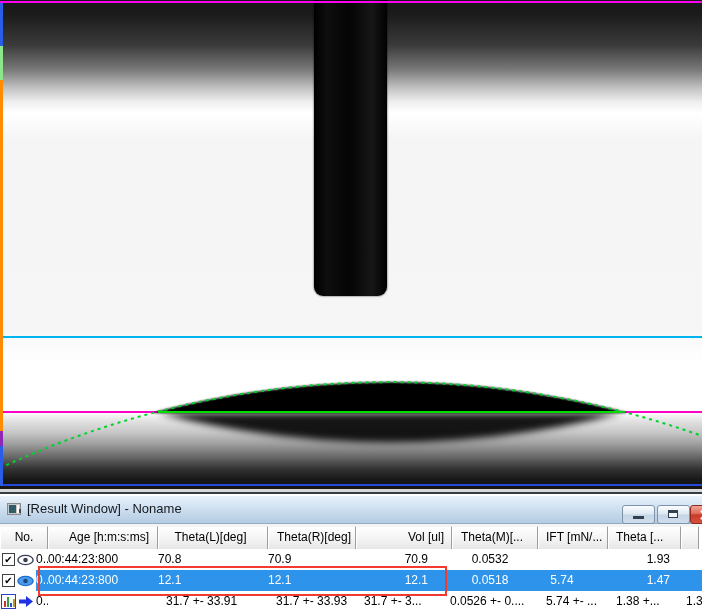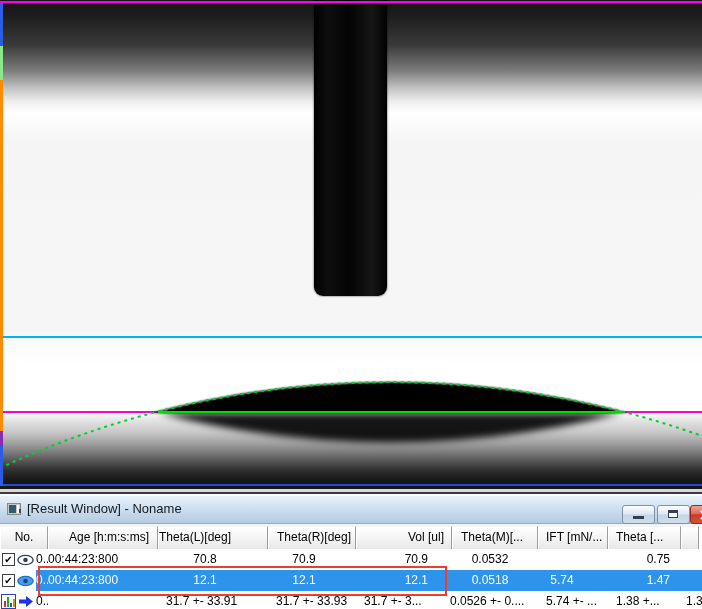--- a/index.html
+++ b/index.html
@@ -85,40 +85,40 @@
     border-bottom:1px solid #9a9a9a;background:#3b82f6;
   }
   .hcell{
     box-sizing:border-box;height:23px;line-height:21px;font-size:12px;color:#000;
     background:linear-gradient(180deg,#ffffff 0%,#f3f3f3 55%,#e7e7e7 100%);
     border-right:1px solid #9d9d9d;border-left:1px solid #fff;border-top:1px solid #f5f5f5;
     overflow:hidden;white-space:nowrap;
   }
   .h0{width:48px;text-align:center;}
   .h1{width:110px;text-align:right;padding-right:8px;}
-  .h2{width:110px;text-align:left;padding-right:5px;}
+  .h2{width:110px;text-align:center;padding-right:5px;}
   .h3{width:88px;text-align:right;padding-right:4px;}
   .h4{width:86px;text-align:left;padding-left:8px;}
   .h5{width:96px;text-align:right;padding-right:7px;}
   .h6{width:70px;text-align:left;padding-left:7px;}
   .h7{width:73px;text-align:left;padding-left:7px;}
   .h8{flex:1;}
   .rows-area{position:absolute;left:0;top:55px;width:702px;bottom:0;background:#fff;}
   .row{position:relative;height:21px;display:flex;font-size:12px;color:#000;}
   .row.selected::before{
     content:"";position:absolute;left:36px;right:0;top:0;bottom:0;background:#2e93ea;
   }
   .row.selected .cell{color:#fff;}
   .cell{
     position:relative;z-index:1;box-sizing:border-box;height:21px;line-height:21px;
     overflow:hidden;white-space:nowrap;
   }
   .c0{width:48px;display:flex;align-items:center;}
   .c1{width:110px;}
-  .c2,.c3{text-align:center;padding-right:16px;}
+  .c2,.c3{text-align:left;padding-right:16px;}
   .c2{width:110px;} .c3{width:88px;}
   .c4{width:86px;text-align:right;padding-right:14px;}
   .c5{width:96px;text-align:center;}
   .c6{width:70px;text-align:center;padding-right:22px;}
   .c7{width:73px;text-align:right;padding-right:11px;}
   .c8{flex:1;text-align:left;padding-left:5px;}
   .row.avg .c2,.row.avg .c3,.row.avg .c4,.row.avg .c5,.row.avg .c6,.row.avg .c7{
     text-align:left;padding:0 0 0 8px;
   }
   .no-label{margin-left:2px;}
@@ -229,21 +229,21 @@
           </svg>
         </span>
         <span class="no-label">0...</span>
       </div>
       <div class="cell c1">00:44:23:800</div>
       <div class="cell c2">70.8</div>
       <div class="cell c3">70.9</div>
       <div class="cell c4">70.9</div>
       <div class="cell c5">0.0532</div>
       <div class="cell c6"></div>
-      <div class="cell c7">0.75</div>
+      <div class="cell c7">1.93</div>
       <div class="cell c8"></div>
     </div>
 
     <div class="row selected">
       <div class="cell c0">
         <span class="checkbox">✔</span>
         <span class="gutter-icon">
           <svg width="17" height="12" viewBox="0 0 17 12">
             <ellipse cx="8.5" cy="6" rx="7.6" ry="4.6" fill="#4f9be8" stroke="#1d6fd1" stroke-width="1.4"></ellipse>
             <circle cx="8.5" cy="6" r="2.3" fill="#124a8c"></circle>

